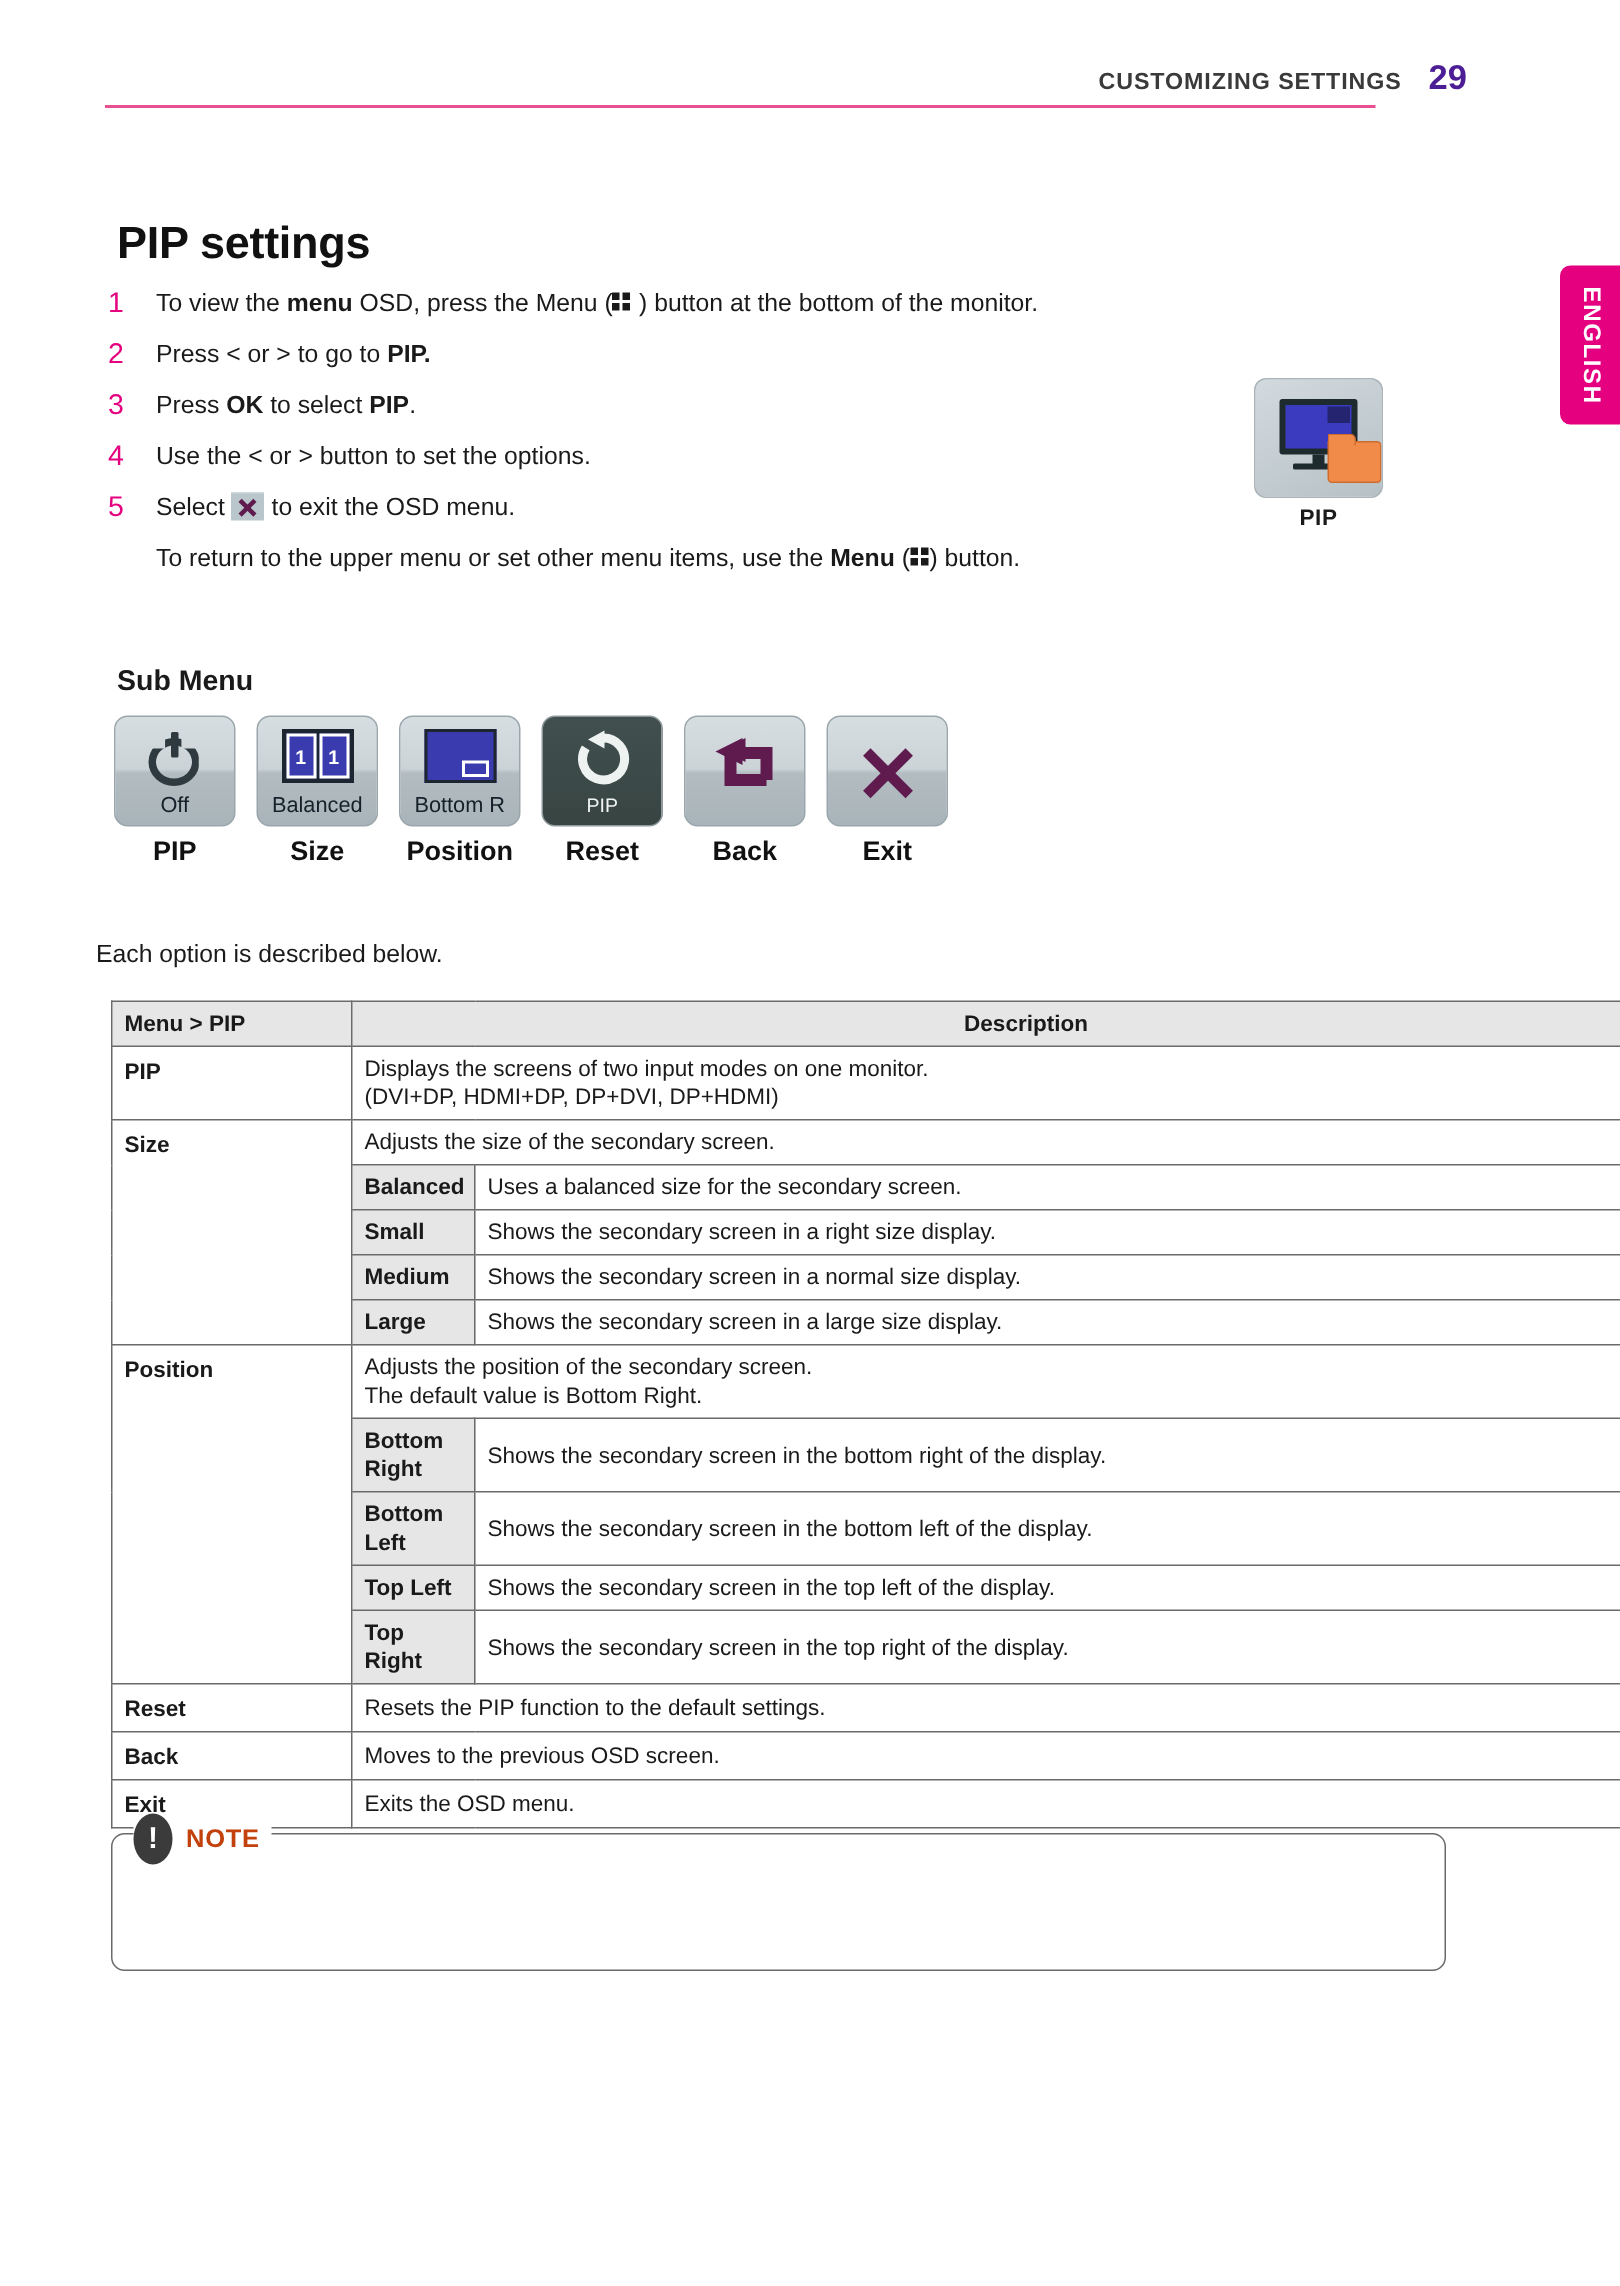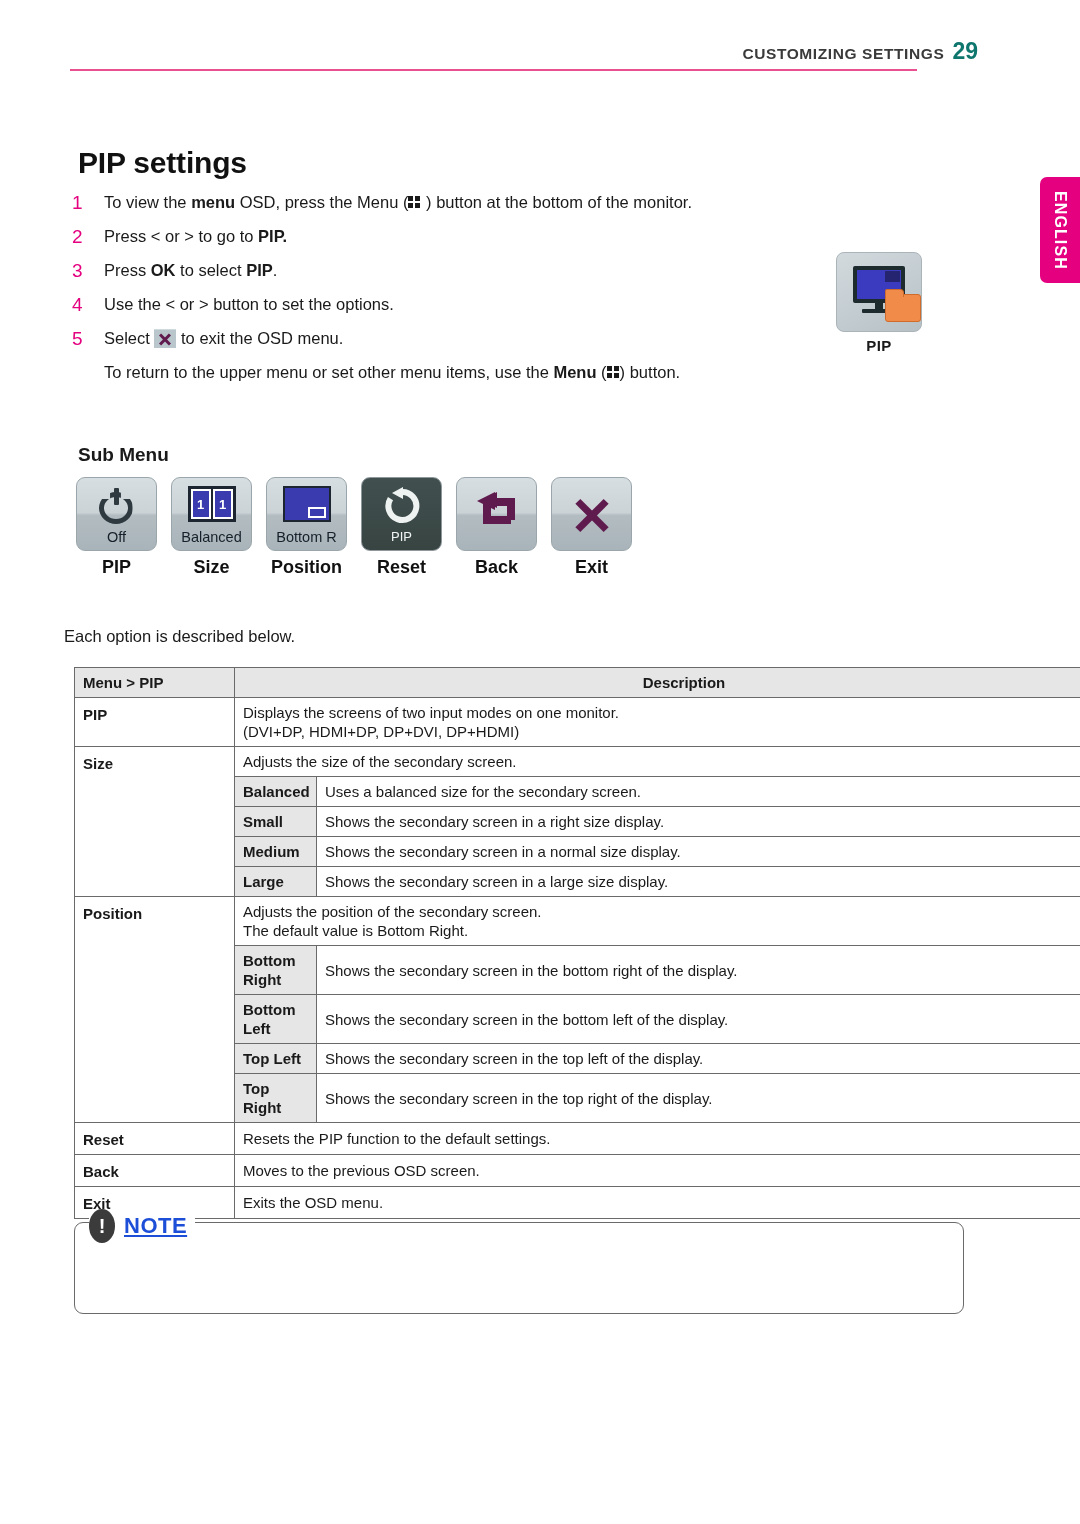--- a/index.html
+++ b/index.html
@@ -19,33 +19,33 @@
     position: absolute;
     left: 70px;
     top: 40px;
     width: 910px;
     height: 40px;
   }
   .header-row {
     display: flex;
     align-items: baseline;
     justify-content: flex-end;
-    gap: 8px;
+    gap: 18px;
     padding-right: 2px;
   }
   .header-title {
     font-size: 15.5px;
     font-weight: bold;
     letter-spacing: 0.6px;
     color: #3a3a3a;
   }
   .header-page-num {
     font-size: 23px;
     font-weight: bold;
-    color: #0f766e;
+    color: #4c1d95;
     line-height: 1;
   }
   .header-rule {
     margin-top: 6px;
     height: 2px;
     background: #e8508f;
     width: 847px;
   }
 
   
@@ -479,25 +479,24 @@
     background: #3b3b3b;
     color: #ffffff;
     font-size: 20px;
     font-weight: bold;
     display: flex;
     align-items: center;
     justify-content: center;
     line-height: 1;
   }
   .note-title {
-    color: #1d4ed8;
-    font-size: 22px;
+    color: #c2410c;
+    font-size: 17px;
     font-weight: bold;
     letter-spacing: 0.5px;
-    text-decoration: underline;
   }
   .note-list {
     margin: 0;
     padding: 0;
     list-style: none;
   }
   .note-list li {
     font-size: 16.5px;
     line-height: 25px;
     position: relative;

